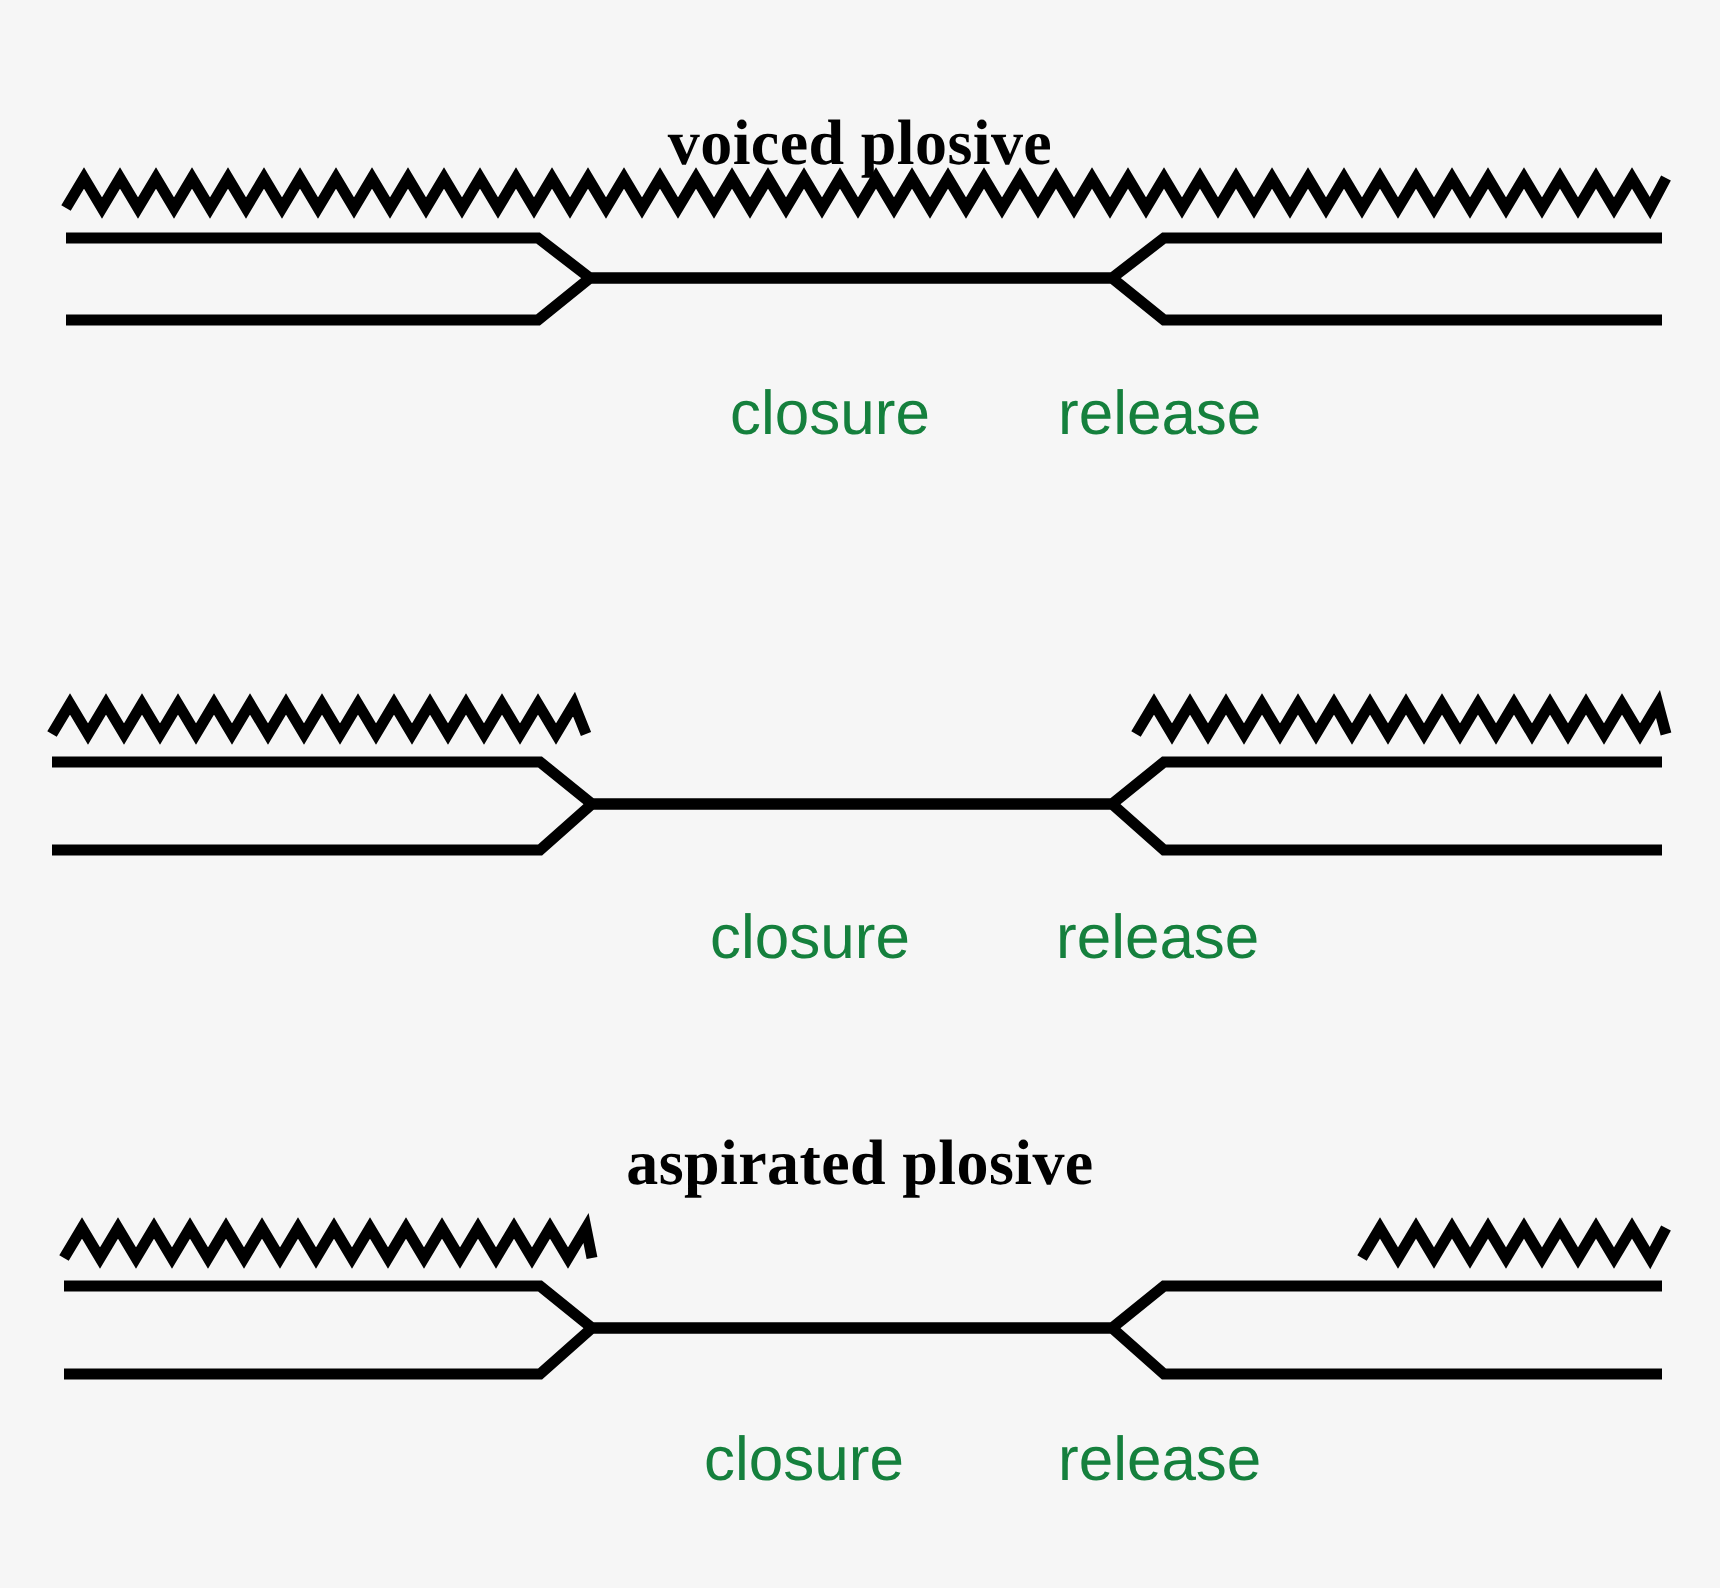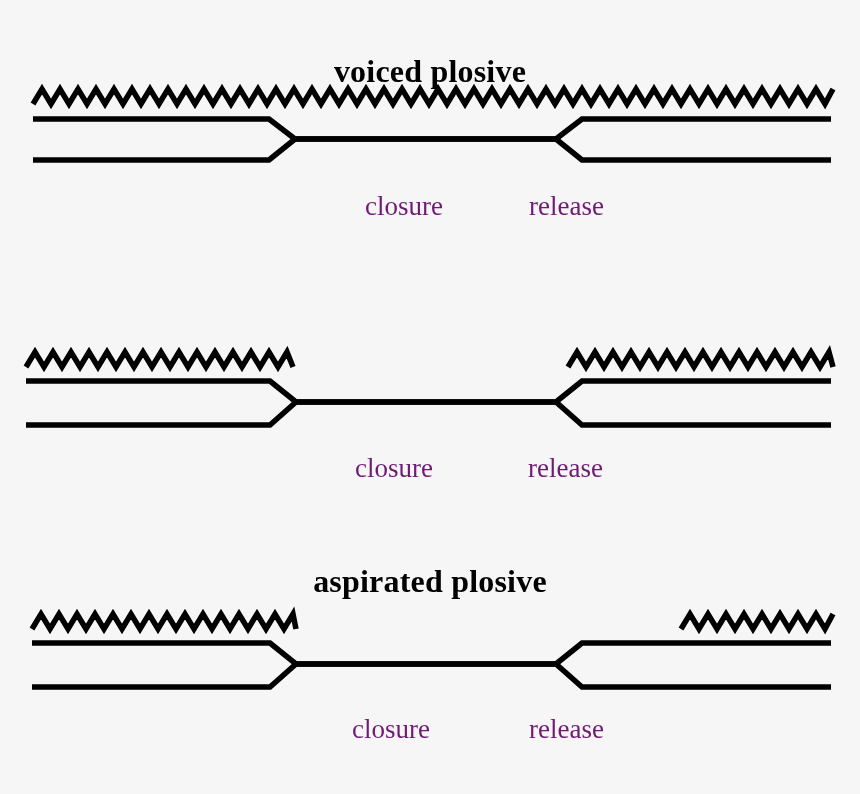--- a/index.html
+++ b/index.html
@@ -51,25 +51,25 @@
     top: 0;
     width: 860px;
     display: block;
   }
   #svg-voiced    { height: 260px; }
   #svg-tenuis    { height: 260px; }
   #svg-aspirated { height: 270px; }
 
   .label {
     position: absolute;
-    font-family: Liberation Serif, serif;
+    font-family: Liberation Sans, sans-serif;
     font-weight: normal;
-    font-size: 27px;
+    font-size: 31px;
     line-height: 27px;
-    color: #701a75;
+    color: #15803d;
     white-space: nowrap;
   }
   #panel-voiced    .label-closure { left: 365px; top: 193px; }
   #panel-voiced    .label-release { left: 529px; top: 193px; }
   #panel-tenuis    .label-closure { left: 355px; top: 193px; }
   #panel-tenuis    .label-release { left: 528px; top: 193px; }
   #panel-aspirated .label-closure { left: 352px; top: 192px; }
   #panel-aspirated .label-release { left: 529px; top: 192px; }
 </style>
 </head>

